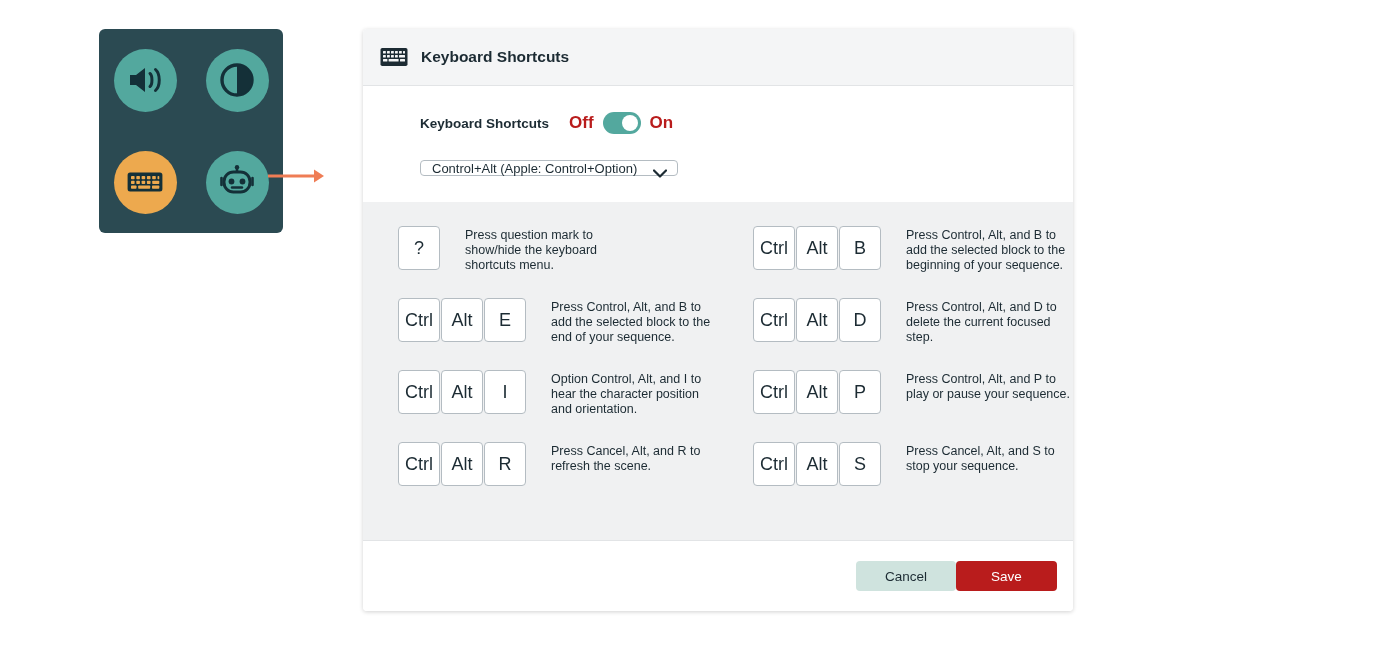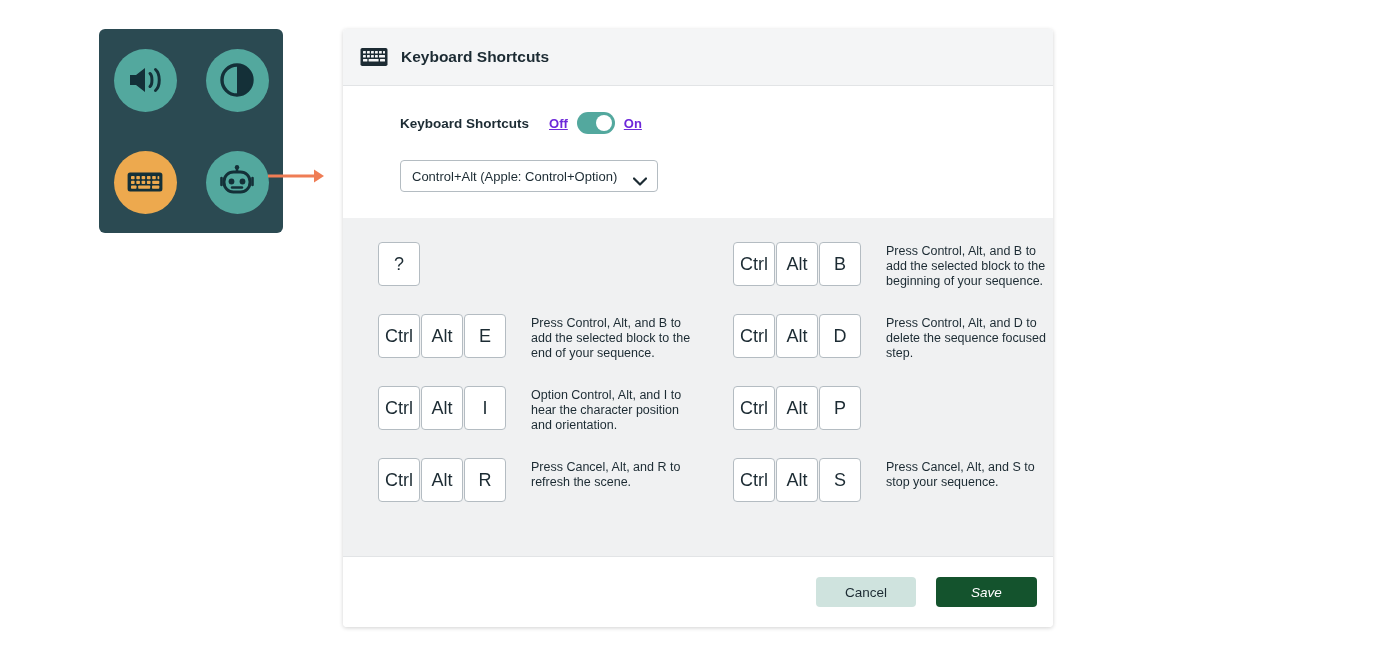--- a/index.html
+++ b/index.html
@@ -57,21 +57,21 @@
     position: absolute;
     left: 268px;
     top: 168px;
     width: 60px;
     height: 16px;
   }
 
   
   .dialog {
     position: absolute;
-    left: 343px;
+    left: 363px;
     top: 29px;
     width: 710px;
     background: #ffffff;
     border-radius: 4px;
     box-shadow: 0 1px 4px rgba(0,0,0,0.18);
     overflow: hidden;
   }
   .dialog-header {
     height: 57px;
     background: #f4f5f6;
@@ -102,24 +102,23 @@
     align-items: center;
     height: 22px;
   }
   .toggle-label {
     font-size: 13.5px;
     font-weight: bold;
     color: #1c2b33;
     margin-right: 20px;
   }
   .toggle-off, .toggle-on {
-    font-size: 13px;
+    font-size: 17px;
     font-weight: bold;
-    color: #6d28d9;
-    text-decoration: underline;
+    color: #b91c1c;
   }
   .switch {
     width: 38px;
     height: 22px;
     border-radius: 11px;
     background: #53a89e;
     position: relative;
     margin: 0 9px;
     cursor: pointer;
   }
@@ -129,21 +128,21 @@
     right: 3px;
     width: 16px;
     height: 16px;
     border-radius: 50%;
     background: #ffffff;
   }
 
   .select-wrap {
     margin-top: 26px;
     width: 258px;
-    height: 32px;
+    height: 16px;
     border: 1px solid #b4bcc2;
     border-radius: 4px;
     background: #ffffff;
     display: flex;
     align-items: center;
     padding: 0 10px 0 11px;
     box-sizing: border-box;
     cursor: pointer;
   }
   .select-value {
@@ -204,43 +203,41 @@
   .col-right .desc { width: 165px; }
 
   .dialog-footer {
     height: 70px;
     background: #ffffff;
     border-top: 1px solid #e2e4e6;
     display: flex;
     align-items: center;
     justify-content: flex-end;
     padding-right: 16px;
-    gap: 20px;
   }
   .btn {
     height: 30px;
     border-radius: 4px;
     font-size: 13.5px;
     display: flex;
     align-items: center;
     justify-content: center;
     cursor: pointer;
     border: none;
     font-family: "Liberation Sans", sans-serif;
   }
   .btn-cancel {
     width: 100px;
     background: #cfe3de;
     color: #1c2b33;
   }
   .btn-save {
     width: 101px;
-    background: #14532d;
+    background: #b91c1c;
     color: #ffffff;
-    font-style: italic;
   }
 </style>
 </head>
 <body>
 
 <div class="icon-panel">
   <div class="icon-grid">
     <div class="circ">
       <span>
         <svg width="38" height="32" viewBox="0 0 38 32" fill="none">
@@ -350,20 +347,21 @@
   </div>
 
   <div class="shortcuts-area">
     <div class="cols">
       <div class="col col-left">
 
         <div class="shortcut">
           <div class="keys">
             <div class="key">?</div>
           </div>
+          <div class="desc">Press question mark to show/hide the keyboard shortcuts menu.</div>
         </div>
 
         <div class="shortcut">
           <div class="keys">
             <div class="key">Ctrl</div>
             <div class="key">Alt</div>
             <div class="key">E</div>
           </div>
           <div class="desc">Press Control, Alt, and B to add the selected block to the end of your sequence.</div>
         </div>
@@ -397,29 +395,30 @@
           </div>
           <div class="desc">Press Control, Alt, and B to add the selected block to the beginning of your sequence.</div>
         </div>
 
         <div class="shortcut">
           <div class="keys">
             <div class="key">Ctrl</div>
             <div class="key">Alt</div>
             <div class="key">D</div>
           </div>
-          <div class="desc">Press Control, Alt, and D to delete the sequence focused step.</div>
+          <div class="desc">Press Control, Alt, and D to delete the current focused step.</div>
         </div>
 
         <div class="shortcut">
           <div class="keys">
             <div class="key">Ctrl</div>
             <div class="key">Alt</div>
             <div class="key">P</div>
           </div>
+          <div class="desc">Press Control, Alt, and P to play or pause your sequence.</div>
         </div>
 
         <div class="shortcut">
           <div class="keys">
             <div class="key">Ctrl</div>
             <div class="key">Alt</div>
             <div class="key">S</div>
           </div>
           <div class="desc">Press Cancel, Alt, and S to stop your sequence.</div>
         </div>

